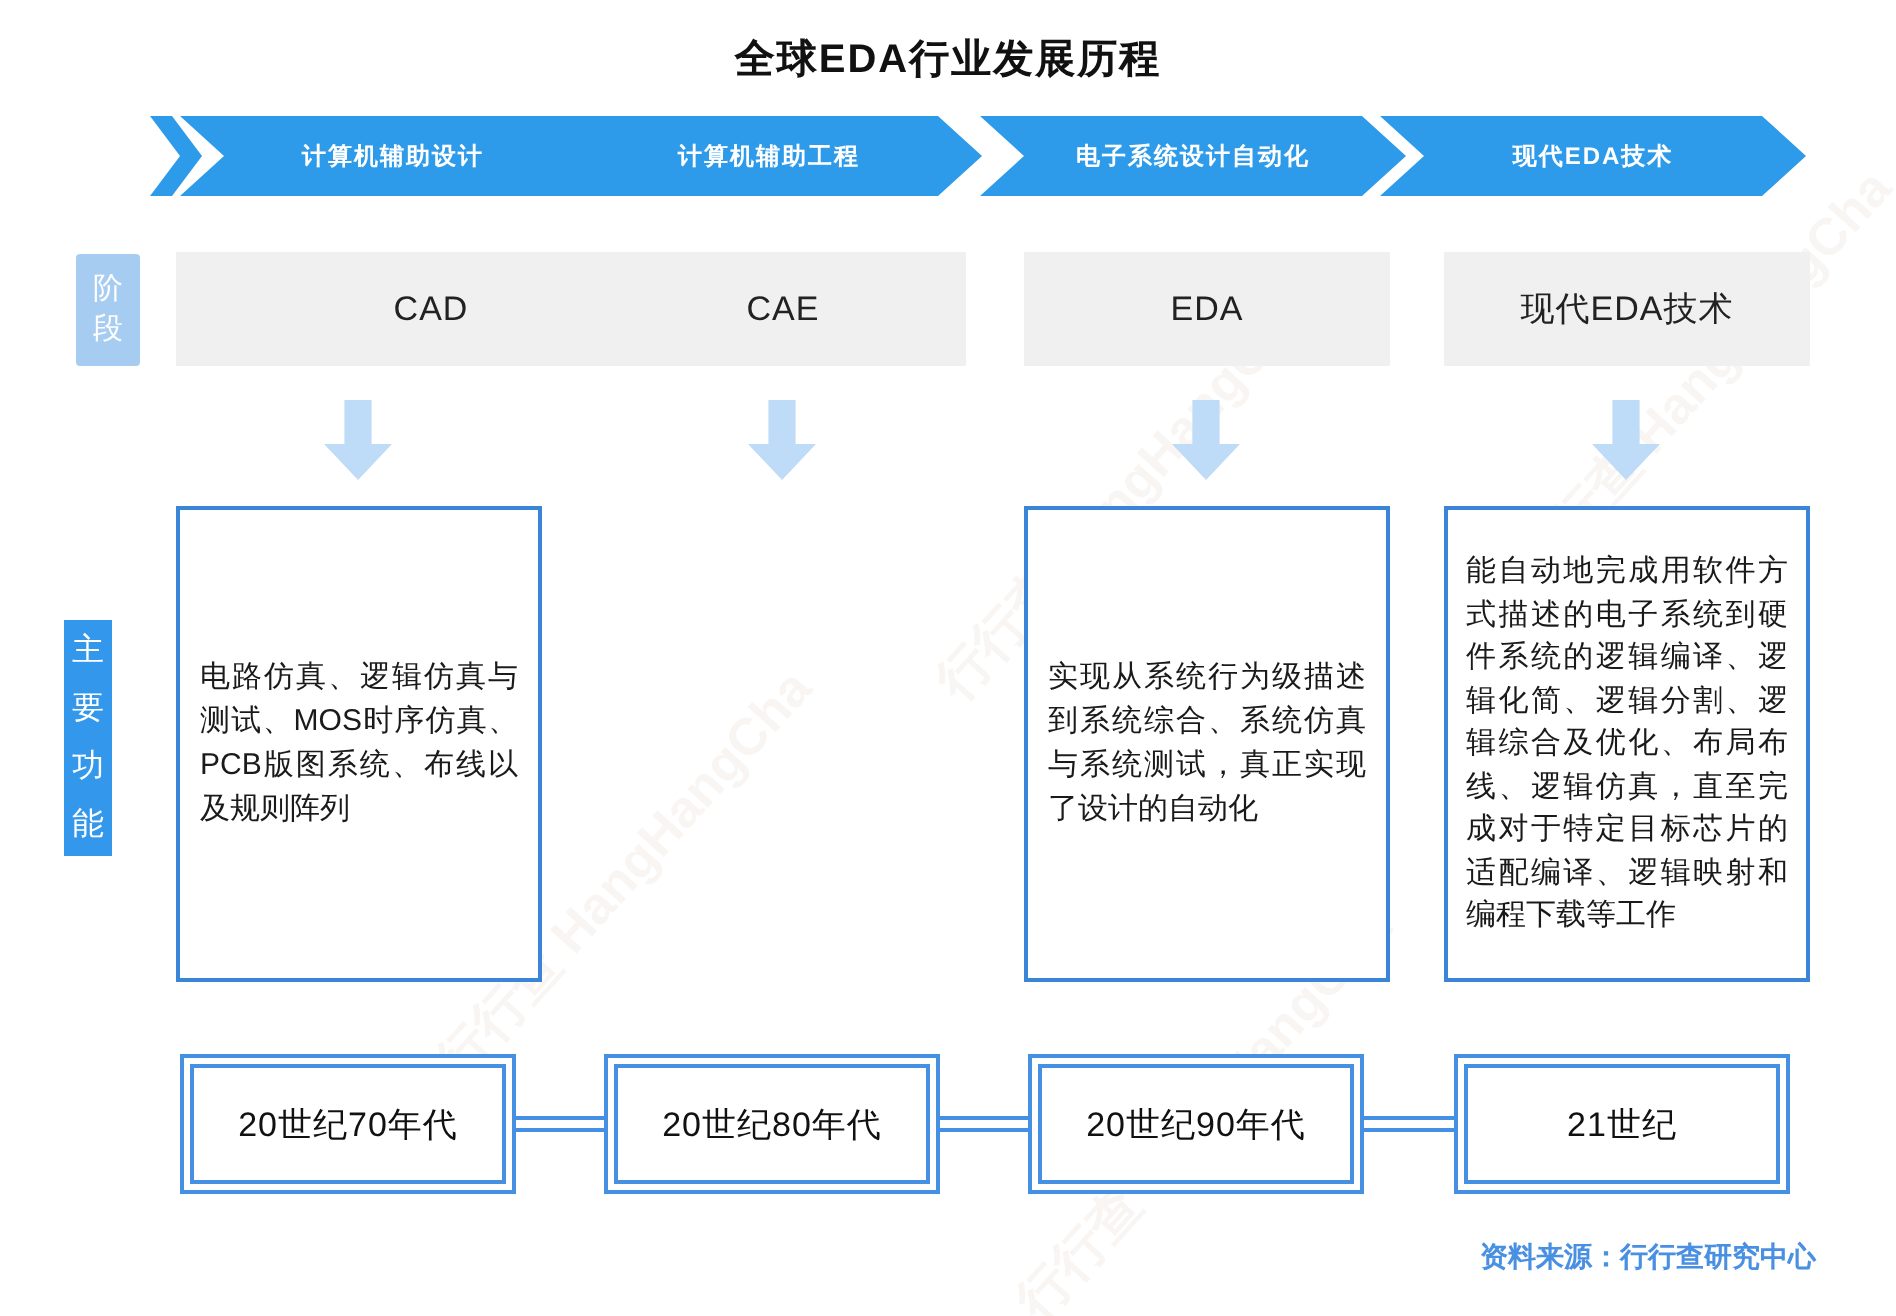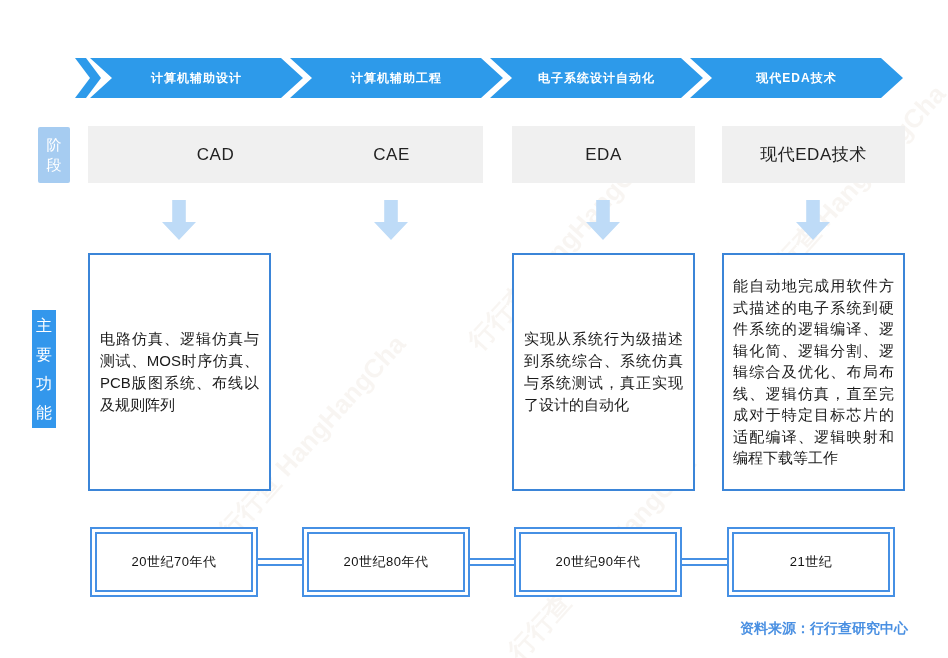--- a/index.html
+++ b/index.html
@@ -56,21 +56,21 @@
   .fn-box p{margin:0;padding:6px 10px;line-height:22px;text-align:justify;}
   .fn-box.dense p{line-height:21.5px;padding:6px 9px;}
   
   .tl-box{
     position:absolute;top:527px;width:168px;height:70px;box-sizing:border-box;
     border:2px solid #4690e4;padding:3px;background:#fff;
   }
   .tl-inner{
     width:100%;height:100%;box-sizing:border-box;border:2px solid #4690e4;
     display:flex;align-items:center;justify-content:center;
-    font-size:13px;color:#111;letter-spacing:0.5px;
+    font-size:17px;color:#111;letter-spacing:0.5px;
   }
   .tl-connector{
     position:absolute;top:558px;height:4px;box-sizing:content-box;
     border-top:2px solid #4690e4;border-bottom:2px solid #4690e4;
   }
   
   .source{
     position:absolute;right:40px;top:620px;font-size:14px;font-weight:bold;color:#4a90e2;
   }
   
@@ -82,24 +82,25 @@
 </head>
 <body>
 
 <div class="canvas">
 
   <div class="wm" style="left:430px;top:230px;">行行查 HangHangCha</div>
   <div class="wm" style="left:180px;top:420px;">行行查 HangHangCha</div>
   <div class="wm" style="left:470px;top:540px;">行行查 HangHangCha</div>
   <div class="wm" style="left:720px;top:170px;">行行查 HangHangCha</div>
 
+  <div class="title">全球EDA行业发展历程</div>
 
   <div class="lead-wedge"></div>
   <div class="banner" style="left:90px;width:213px;">计算机辅助设计</div>
-  <div class="banner" style="left:290px;width:213px;">计算机辅助工程</div>
+  <div class="banner" style="left:278px;width:213px;">计算机辅助工程</div>
   <div class="banner" style="left:490px;width:213px;">电子系统设计自动化</div>
   <div class="banner" style="left:690px;width:213px;">现代EDA技术</div>
 
   <div class="stage-label">
     <span>阶段</span>
   </div>
   <div class="stage-box" style="left:88px;padding-left:36px;">CAD</div>
   <div class="stage-box" style="left:300px;">CAE</div>
   <div class="stage-box" style="left:512px;">EDA</div>
   <div class="stage-box" style="left:722px;">现代EDA技术</div>

